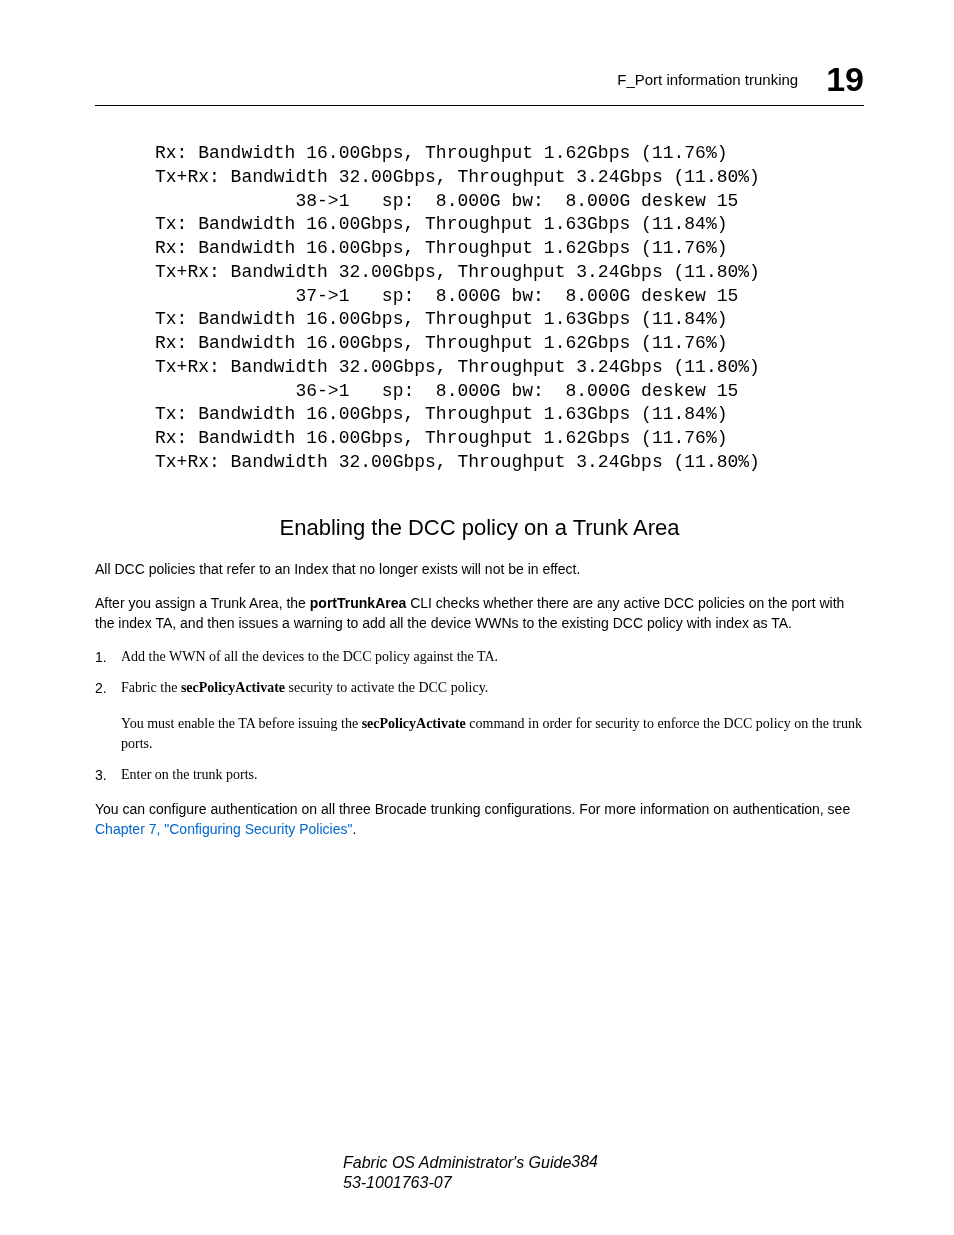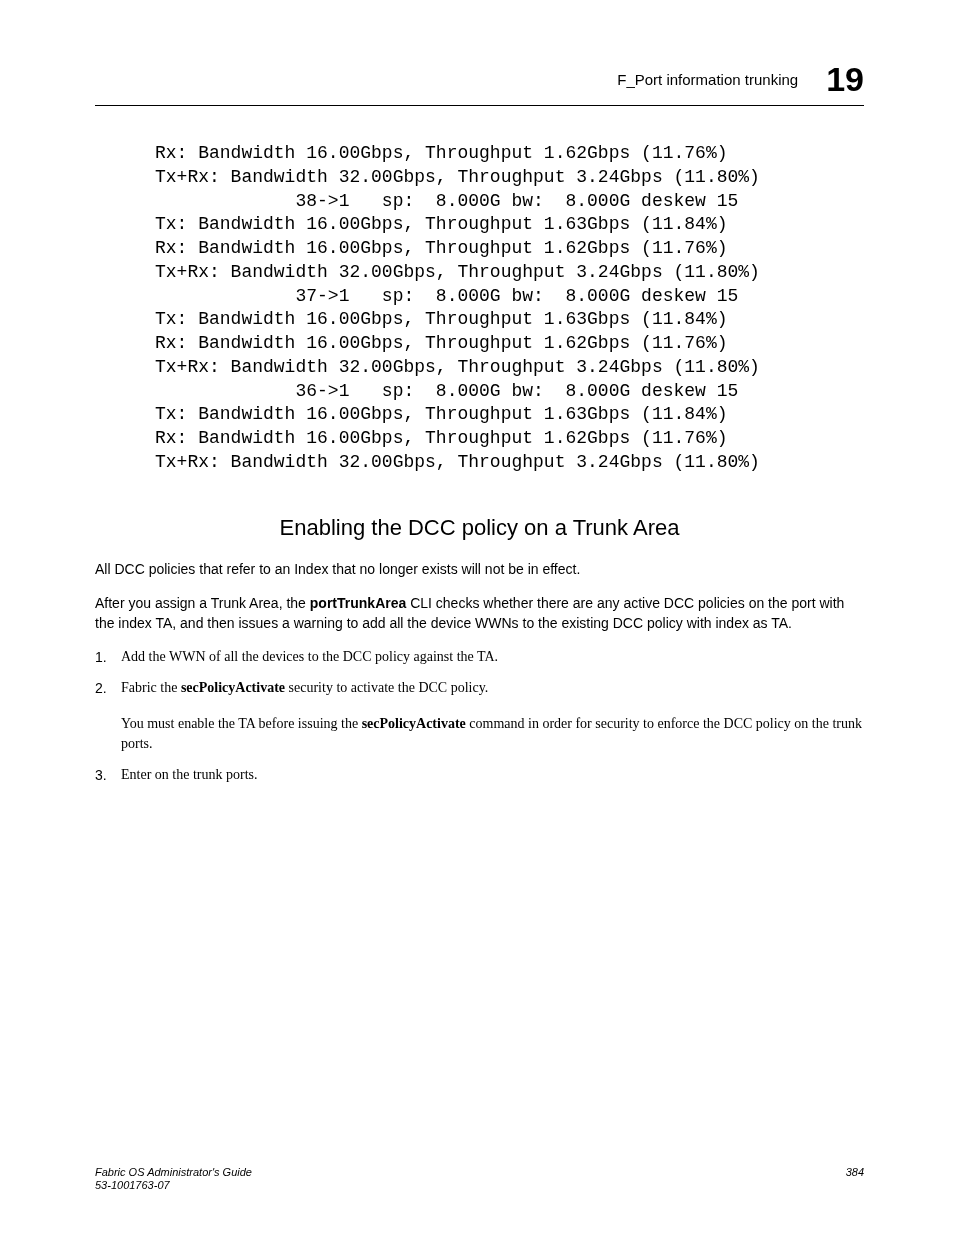--- a/index.html
+++ b/index.html
@@ -68,24 +68,24 @@
     .li-body { flex: 1; font-family: Liberation Serif, serif; }
     .li-sub {
       margin-top: 16px;
     }
     .bold { font-weight: bold; }
     .link { color: #0066cc; }
     .footer {
       position: absolute;
       bottom: 42px;
       left: 95px;
-      right: 90px;
+      right: 108px;
       display: flex;
-      justify-content: space-between;
-      font-size: 11px;
+      justify-content: center;
+      font-size: 16px;
       font-style: italic;
       color: #000;
     }
     .footer-left { line-height: 1.25; }
     .footer-right { align-self: flex-start; }
   </style>
 </head>
 <body>
 
 <div class="page">
@@ -132,20 +132,23 @@
       </div>
     </div>
     <div class="li">
       <div class="li-num">3.</div>
       <div class="li-body">
         <span>Enter on the trunk ports.</span>
       </div>
     </div>
   </div>
 
+  <p class="para">
+    <span>You can configure authentication on all three Brocade trunking configurations. For more information on authentication, see </span><span class="link">Chapter 7, "Configuring Security Policies"</span><span>.</span>
+  </p>
 </div>
 
 <div class="footer">
   <div class="footer-left">
     <div>Fabric OS Administrator's Guide</div>
     <div>53-1001763-07</div>
   </div>
   <div class="footer-right">384</div>
 </div>
 

